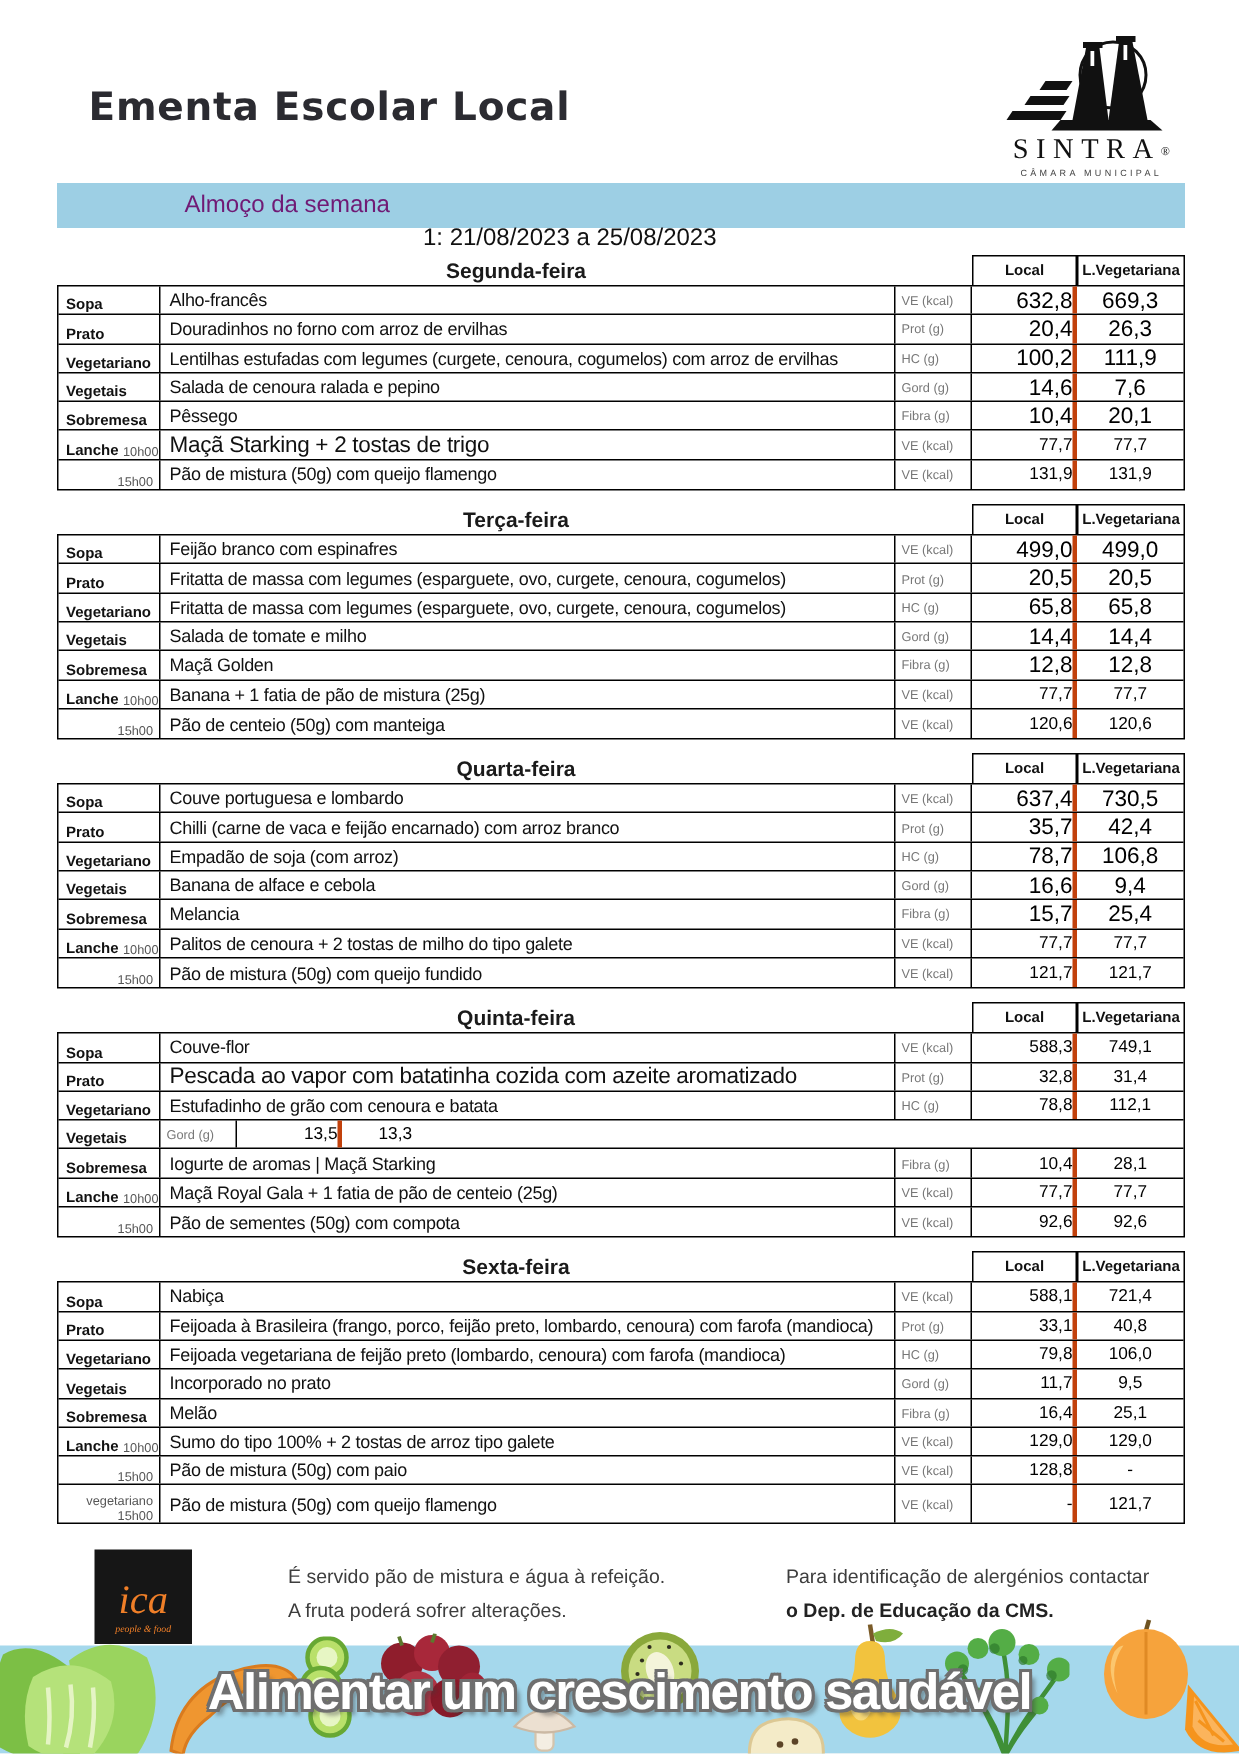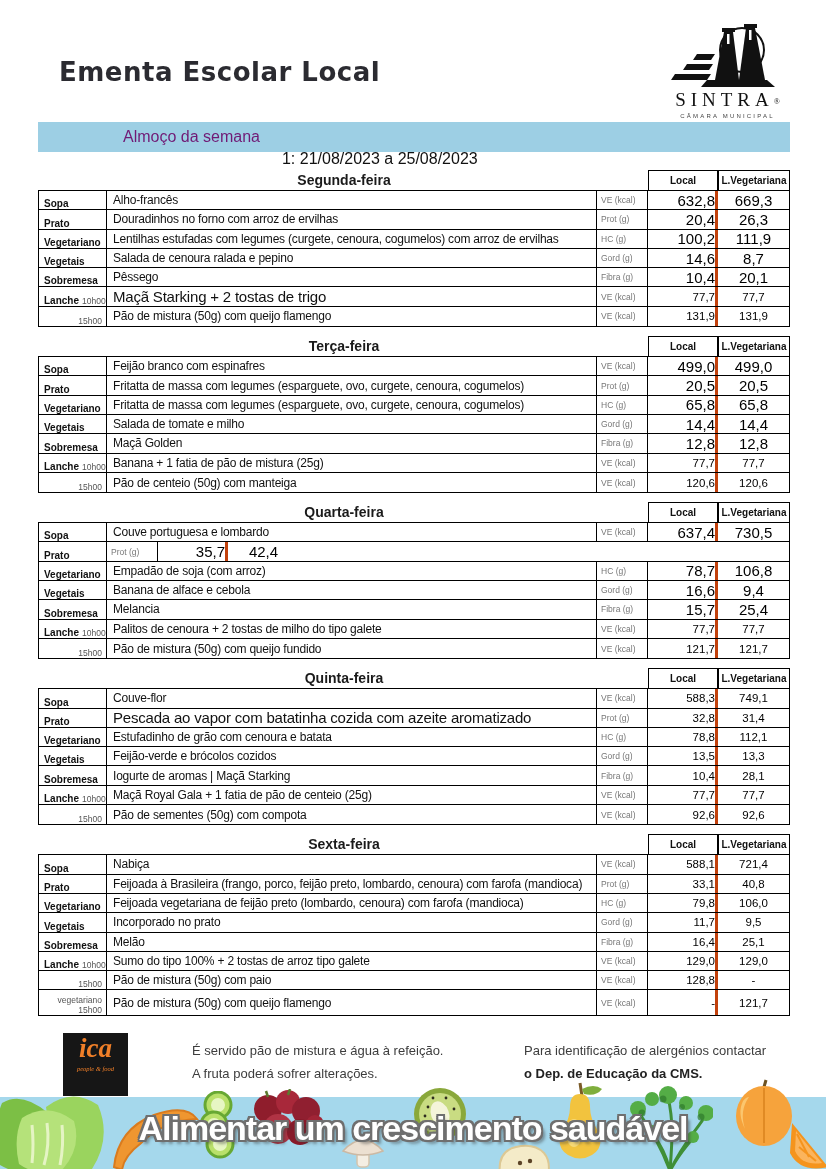--- a/index.html
+++ b/index.html
@@ -52,22 +52,22 @@
   .c-desc.big { font-size: 15px; }
   .c-nut { width: 51px; border-right: 1px solid #000; display: flex; align-items: center;
     padding-left: 4px; font-size: 8.5px; color: #777; white-space: nowrap; }
   .c-local { width: 70px; border-right: 3px solid #c2410c; display: flex; align-items: center; justify-content: flex-end; }
   .c-veg { width: 71px; display: flex; align-items: center; justify-content: center; }
   .val { font-size: 15px; color: #000; }
   .val.small { font-size: 11.5px; }
   
   .ica { position: absolute; left: 63px; top: 1033px; width: 65px; height: 63px;
     background: #161616; color: #f07f28; text-align: center; }
-  .ica-text { font-family: "Liberation Serif", serif; font-style: italic; font-weight: bold;
-    font-size: 27px; line-height: 1; margin-top: 2px; }
+  .ica-text { font-family: "Liberation Serif", serif; font-style: italic; font-weight: normal;
+    font-size: 27px; line-height: 1; margin-top: 20px; }
   .ica-sub { font-family: "Liberation Serif", serif; font-style: italic; font-size: 6.5px; margin-top: 3px; }
   .note { position: absolute; top: 1040px; font-size: 13px; color: #3d3d3d; line-height: 1.75; }
   .note1 { left: 192px; }
   .note2 { left: 524px; }
   .note .bold { font-weight: bold; color: #222; }
   
   .bottom-banner { position: absolute; left: 0; top: 1097px; width: 826px; height: 72px;
     background: #a5d8ec; }
   .fruit { position: absolute; }
   .slogan { position: absolute; left: 0; top: 12px; width: 100%; text-align: center;
@@ -156,21 +156,21 @@
           <div class="trow">
             <div class="c-label">
               <span class="lbl">Vegetais</span>
             </div>
             <div class="c-desc">Salada de cenoura ralada e pepino</div>
             <div class="c-nut">Gord (g)</div>
             <div class="c-local">
               <span class="val">14,6</span>
             </div>
             <div class="c-veg">
-              <span class="val">8,7</span>
+              <span class="val">7,6</span>
             </div>
           </div>
           <div class="trow">
             <div class="c-label">
               <span class="lbl">Sobremesa</span>
             </div>
             <div class="c-desc">Pêssego</div>
             <div class="c-nut">Fibra (g)</div>
             <div class="c-local">
               <span class="val">10,4</span>
@@ -326,20 +326,21 @@
               <span class="val">637,4</span>
             </div>
             <div class="c-veg">
               <span class="val">730,5</span>
             </div>
           </div>
           <div class="trow">
             <div class="c-label">
               <span class="lbl">Prato</span>
             </div>
+            <div class="c-desc">Chilli (carne de vaca e feijão encarnado) com arroz branco</div>
             <div class="c-nut">Prot (g)</div>
             <div class="c-local">
               <span class="val">35,7</span>
             </div>
             <div class="c-veg">
               <span class="val">42,4</span>
             </div>
           </div>
           <div class="trow">
             <div class="c-label">
@@ -452,21 +453,20 @@
               <span class="val small">78,8</span>
             </div>
             <div class="c-veg">
               <span class="val small">112,1</span>
             </div>
           </div>
           <div class="trow">
             <div class="c-label">
               <span class="lbl">Vegetais</span>
             </div>
-            <div class="c-desc">Feijão-verde e brócolos cozidos</div>
             <div class="c-nut">Gord (g)</div>
             <div class="c-local">
               <span class="val small">13,5</span>
             </div>
             <div class="c-veg">
               <span class="val small">13,3</span>
             </div>
           </div>
           <div class="trow">
             <div class="c-label">

